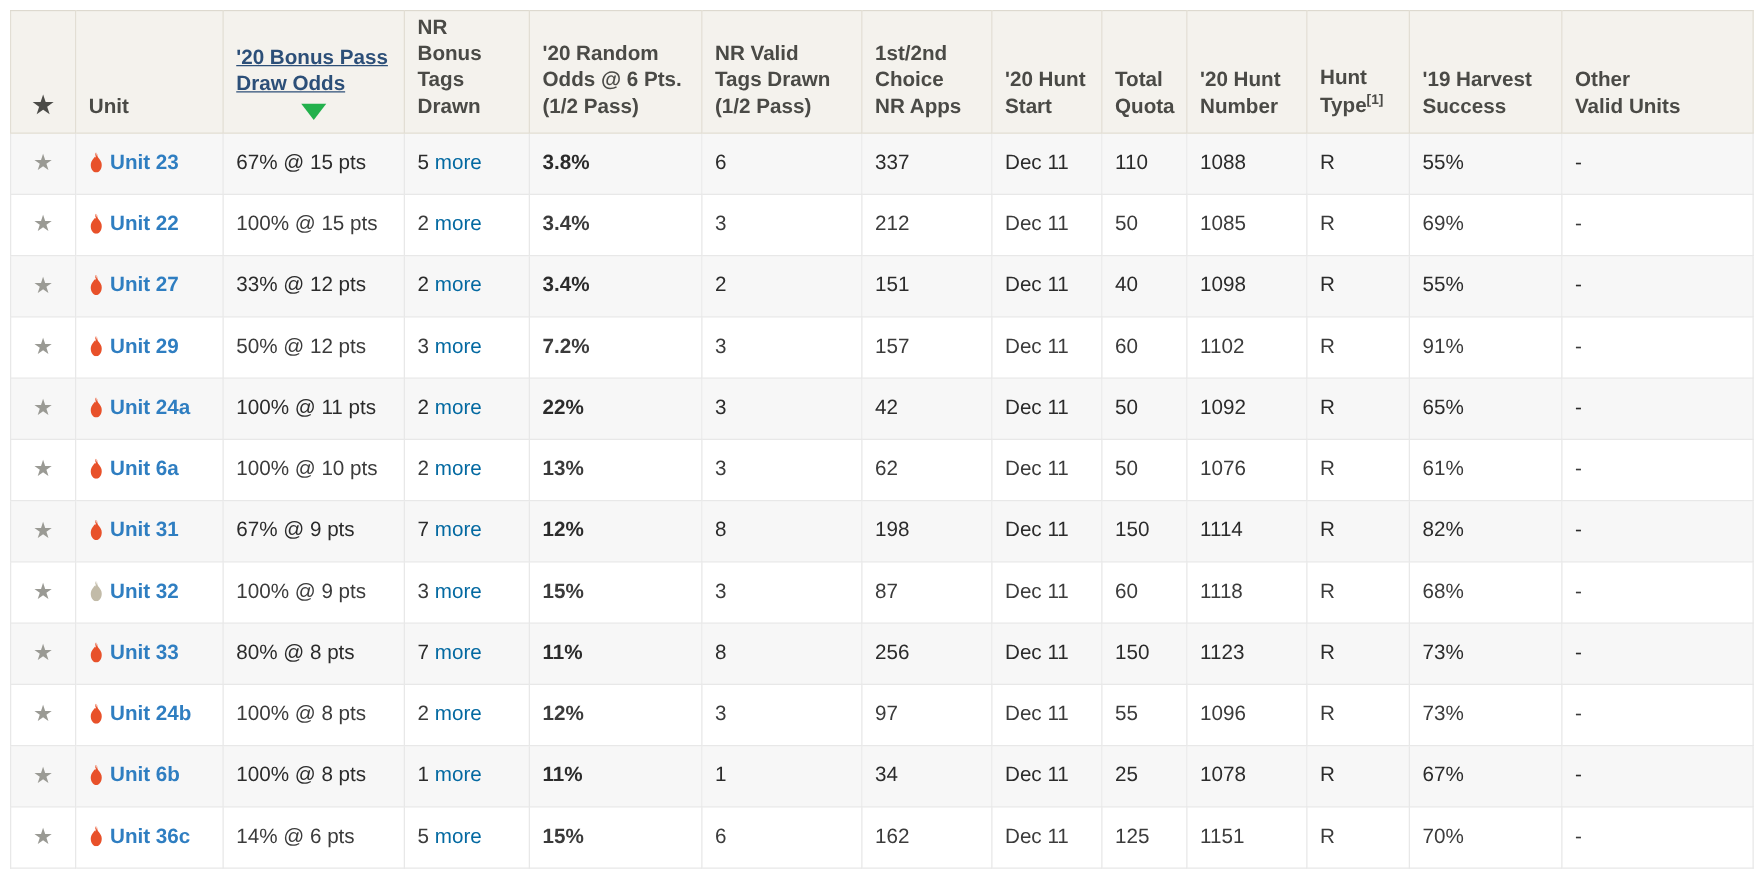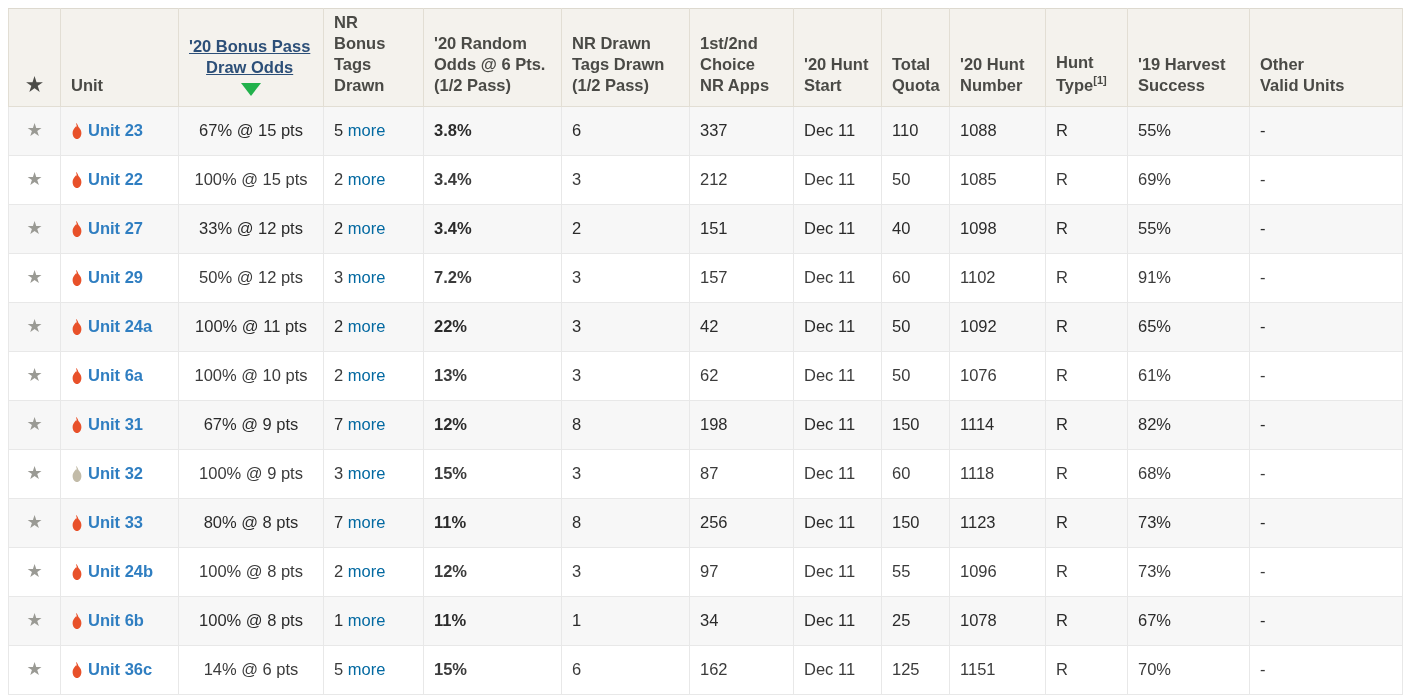--- a/index.html
+++ b/index.html
@@ -54,37 +54,36 @@
   table.draw-table tbody tr.row-odd td { background: #f7f7f7; color: #2b2b2b; }
   table.draw-table tbody tr.row-even td { background: #ffffff; color: #6d6d6d; }
   table.draw-table tbody tr.row-even td.cell-strong { color: #3b3b3b; }
   table.draw-table tbody td.col-star {
     text-align: center; padding-left: 0; padding-right: 0;
   }
 
   
   .col-star        { width: 52px; }
   .col-unit        { width: 118px; }
-  .col-bonusodds   { width: 145px; text-align: center; }
+  .col-bonusodds   { width: 145px; }
   .col-bonustags   { width: 100px; }
   .col-randomodds  { width: 138px; font-weight: bold; }
   .col-randomtags  { width: 128px; }
   .col-nrapps      { width: 104px; }
   .col-huntstart   { width: 88px; }
   .col-quota       { width: 68px; }
   .col-huntnum     { width: 96px; }
   .col-hunttype    { width: 82px; }
   .col-harvest     { width: 122px; }
   .col-other       { width: 153px; }
 
   .hdr-link {
     color: #2c4f78;
     text-decoration: underline;
     display: inline-block;
-    text-align: center;
   }
   .sort-caret {
     display: block;
     width: 0; height: 0;
     margin: 5px auto 0 auto;
     border-left: 10px solid transparent;
     border-right: 10px solid transparent;
     border-top: 13px solid #22b14c;
   }
   .sup-note { font-size: 11px; vertical-align: super; font-weight: bold; color: #4a4a46; }
@@ -132,21 +131,21 @@
           <a class="hdr-link" href="#"><span>'20 Bonus Pass</span><br><span>Draw Odds</span></a>
           <span class="sort-caret"></span>
         </th>
         <th class="col-bonustags">
           <span>NR Bonus</span><br><span>Tags Drawn</span>
         </th>
         <th class="col-randomodds">
           <span>'20 Random</span><br><span>Odds @ 6 Pts.</span><br><span>(1/2 Pass)</span>
         </th>
         <th class="col-randomtags">
-          <span>NR Drawn</span><br><span>Tags Drawn</span><br><span>(1/2 Pass)</span>
+          <span>NR Valid</span><br><span>Tags Drawn</span><br><span>(1/2 Pass)</span>
         </th>
         <th class="col-nrapps">
           <span>1st/2nd</span><br><span>Choice</span><br><span>NR Apps</span>
         </th>
         <th class="col-huntstart">
           <span>'20 Hunt</span><br><span>Start</span>
         </th>
         <th class="col-quota">
           <span>Total</span><br><span>Quota</span>
         </th>

